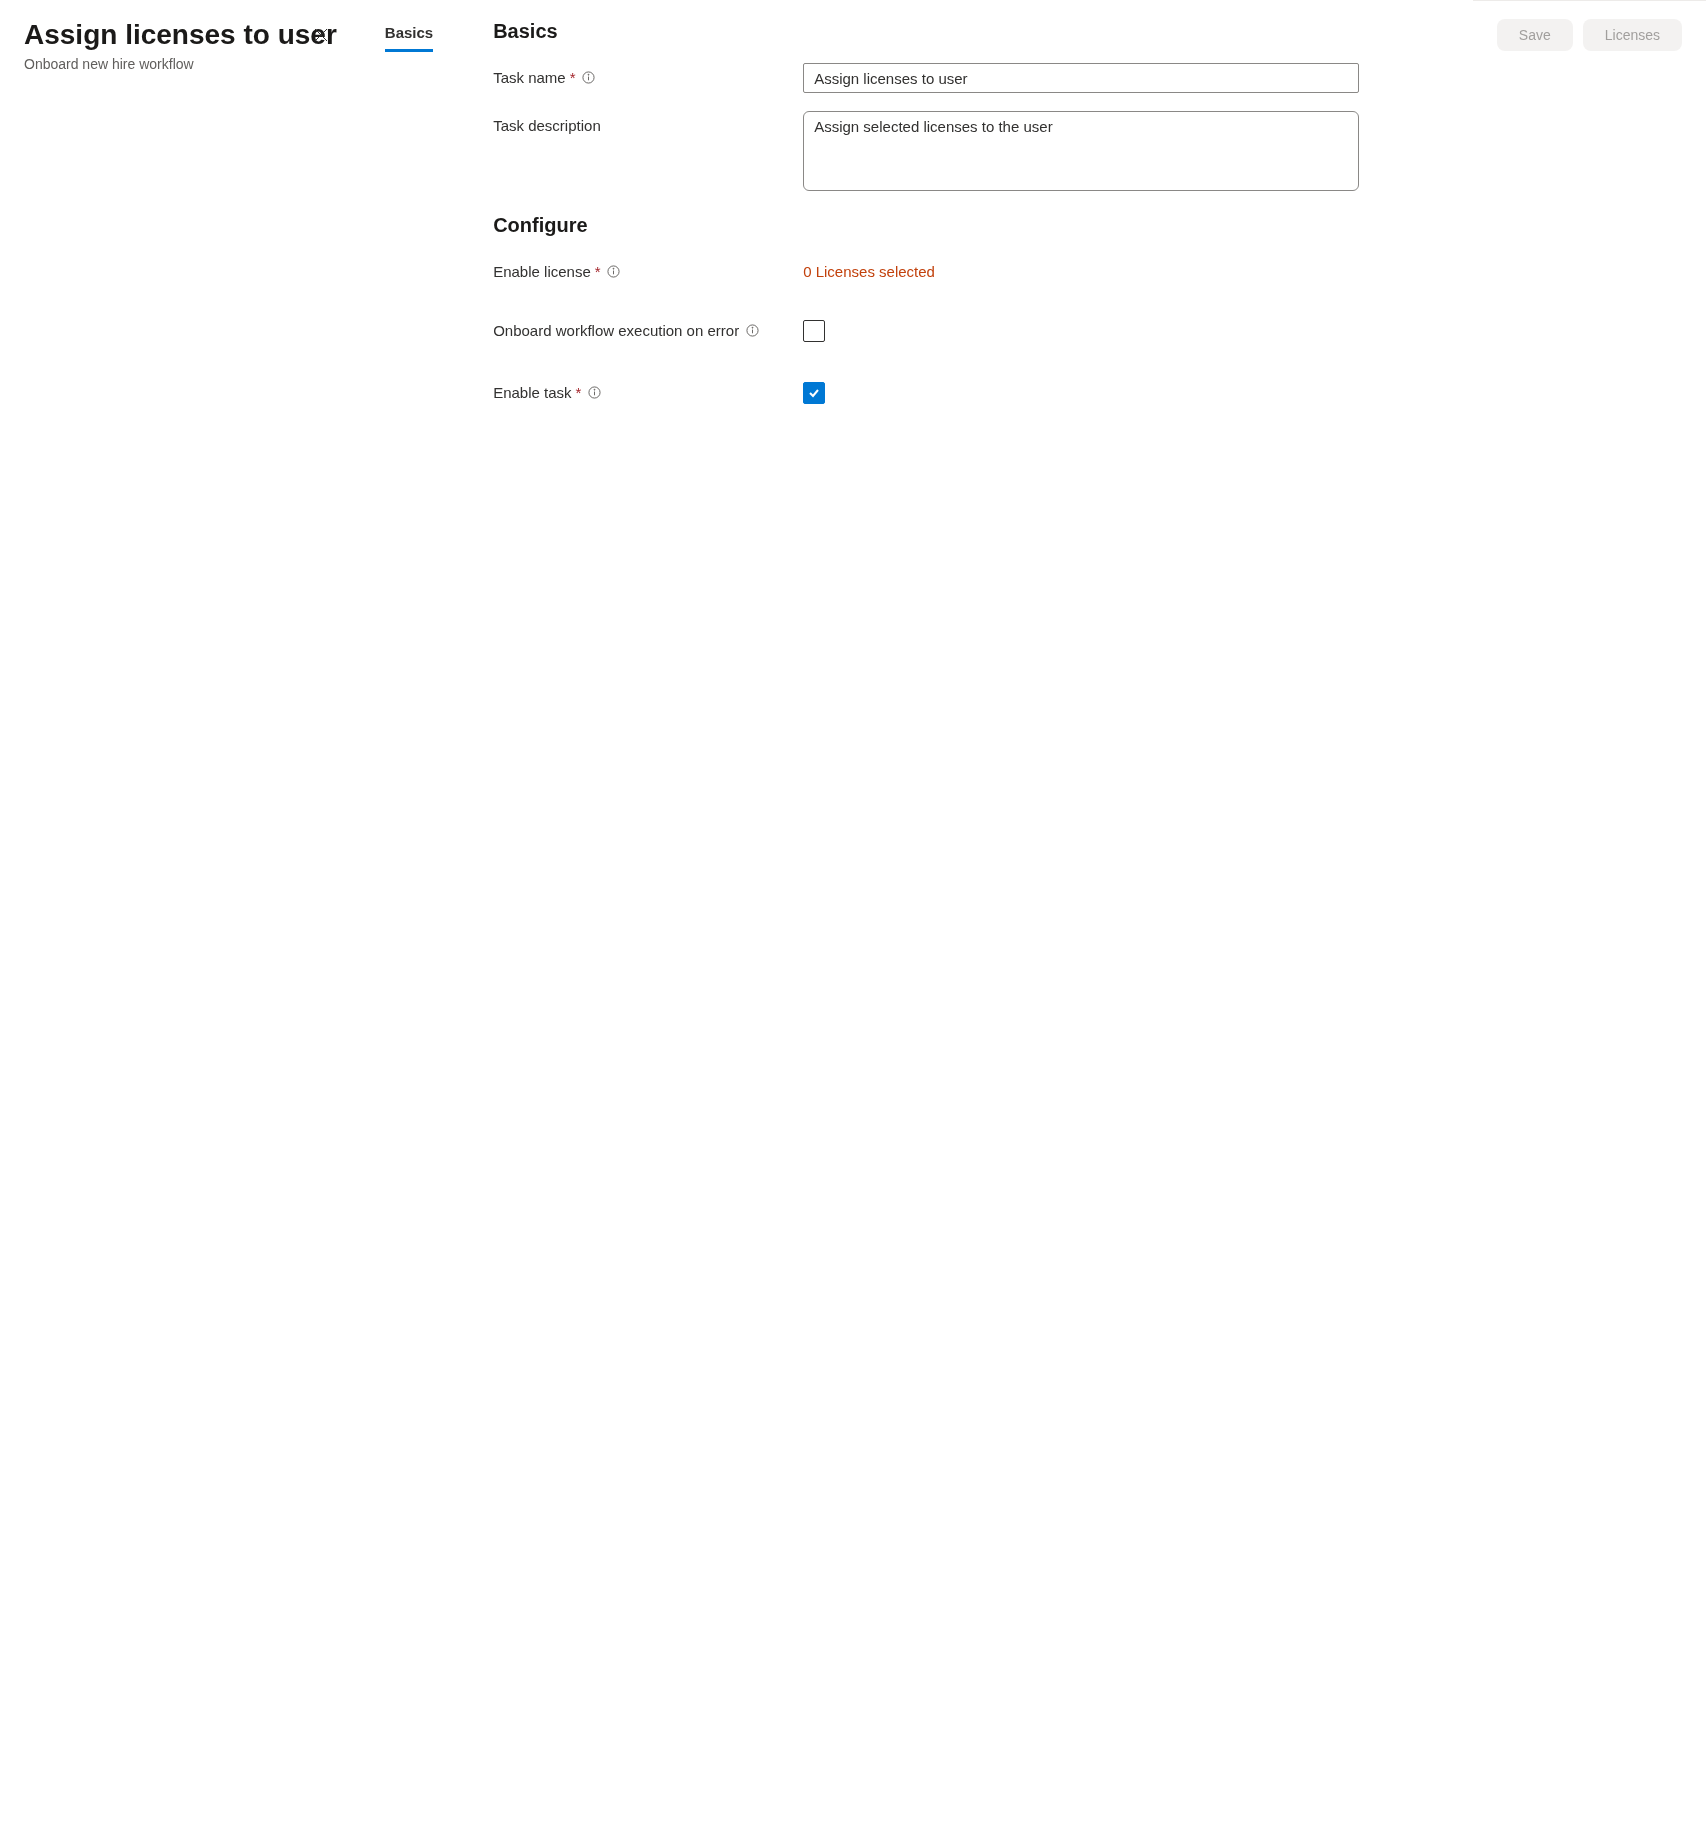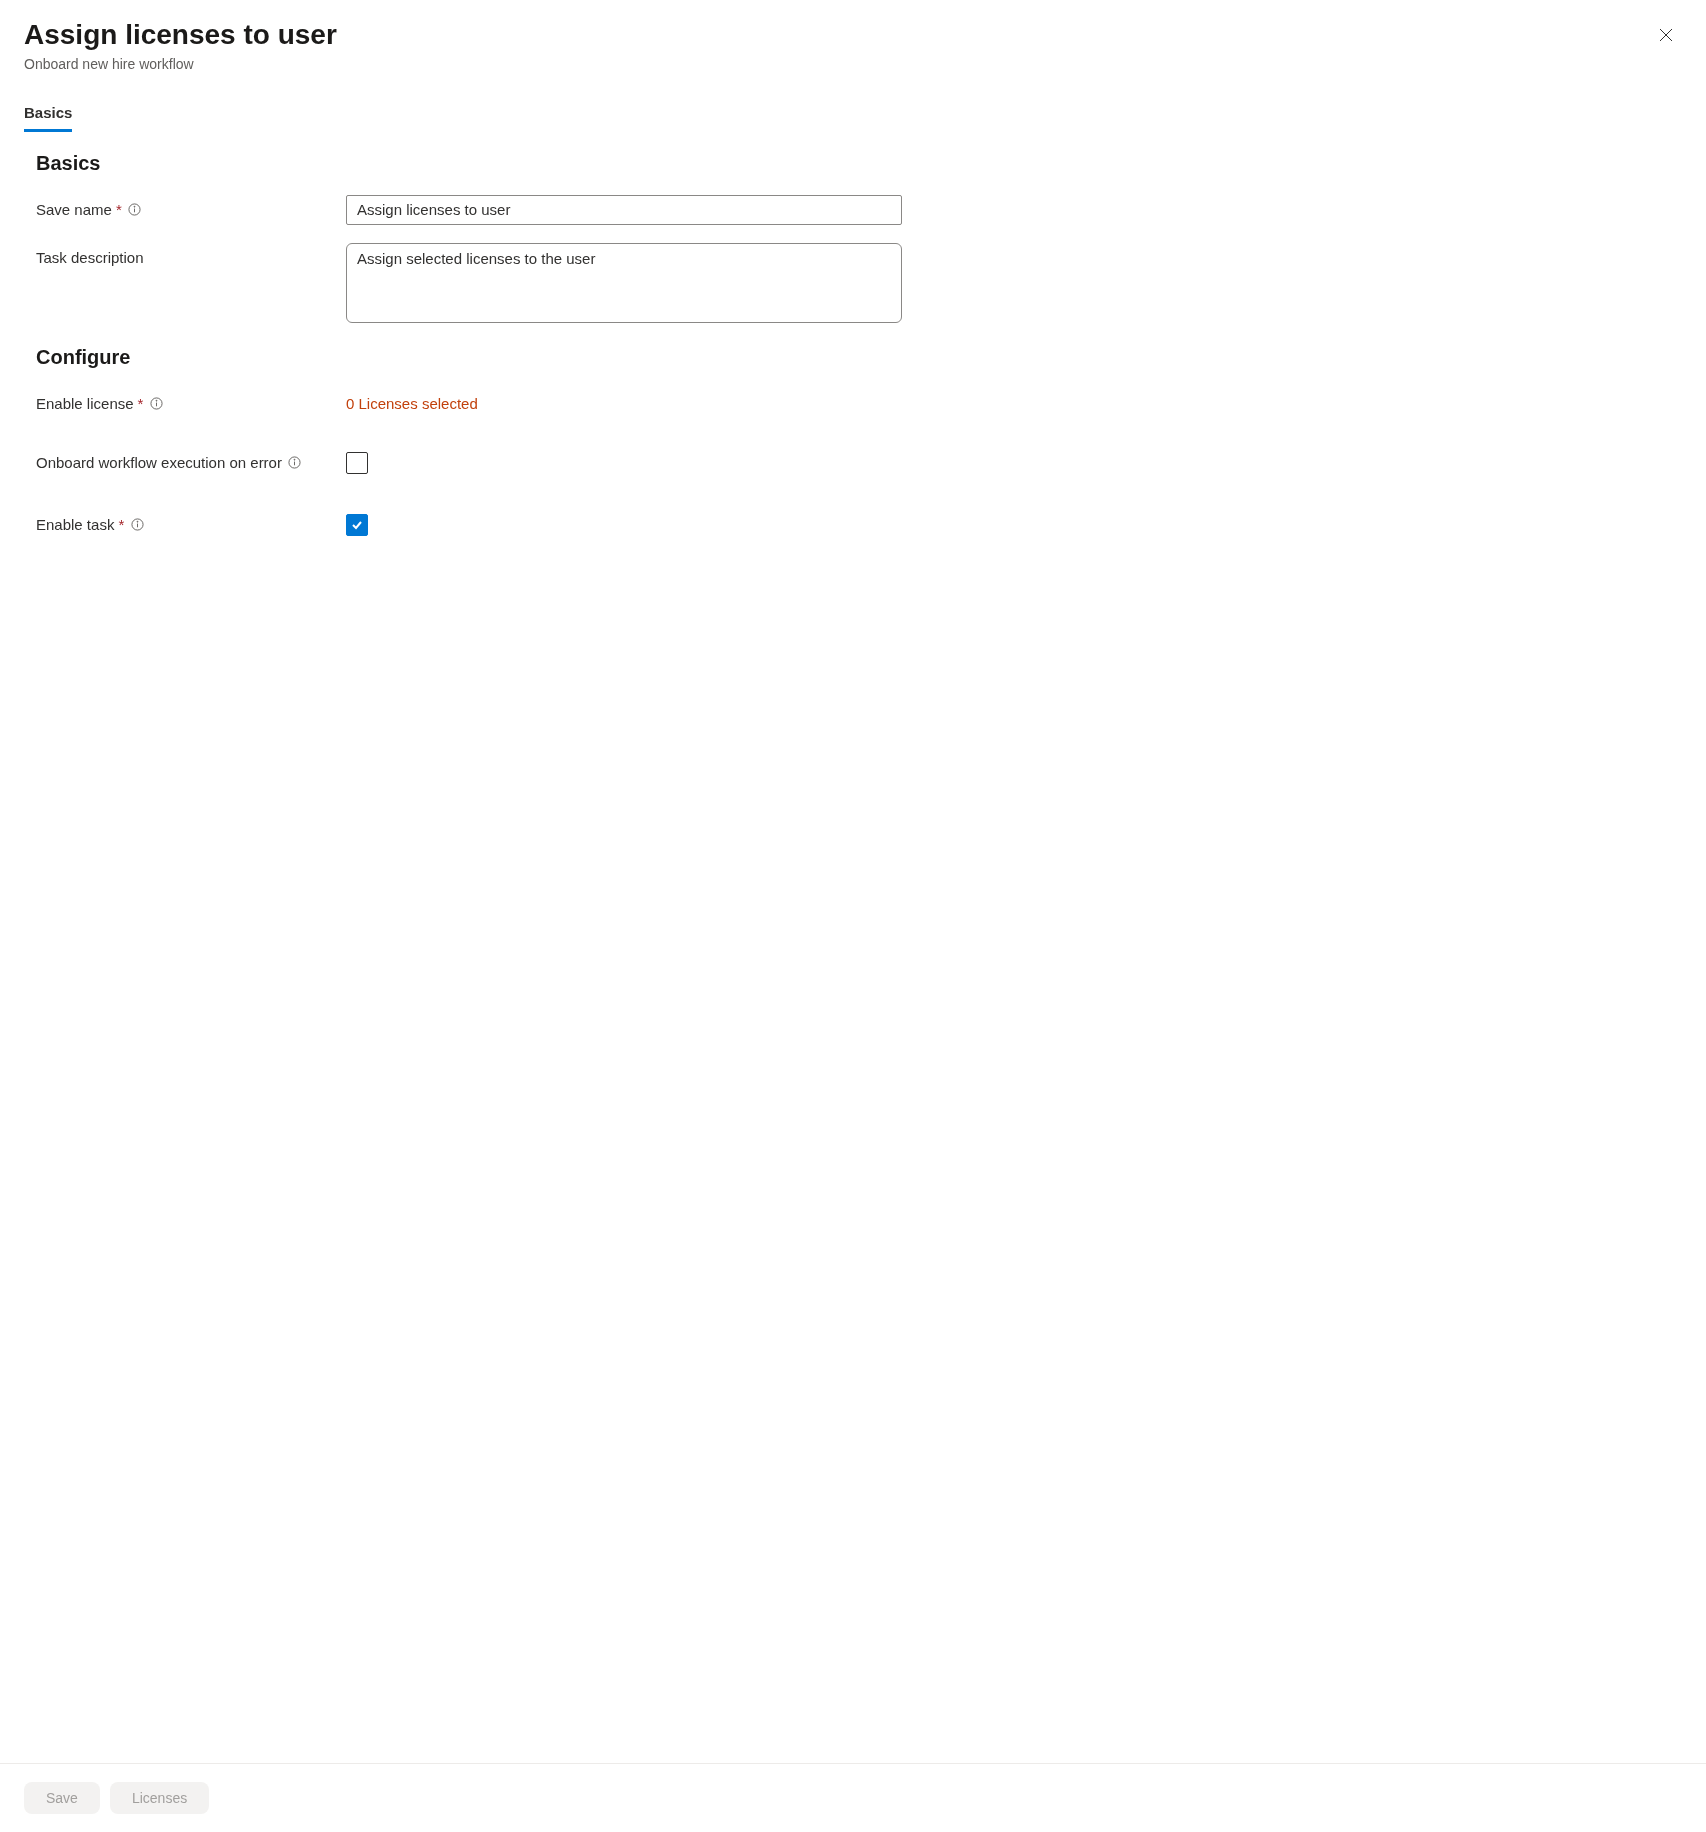--- a/index.html
+++ b/index.html
@@ -13,21 +13,21 @@
       background: #ffffff;
       color: #323130;
       font-size: 14px;
       height: 100vh;
       display: flex;
       flex-direction: column;
     }
     
     .panel {
       display: flex;
-      flex-direction: column;
+      flex-direction: row;
       height: 100%;
     }
     
     .header {
       padding: 18px 24px 8px 24px;
       position: relative;
     }
     
     .header-title {
       font-size: 28px;
@@ -244,21 +244,21 @@
       <div class="tab active">Basics</div>
     </div>
   </div>
 
   <div class="content">
 
     <div class="section-heading">Basics</div>
 
     <div class="form-row">
       <div class="form-label">
-        <span>Save name</span>
+        <span>Task name</span>
         <span class="required-asterisk">*</span>
         <span class="info-icon">
           <svg width="13" height="13" viewBox="0 0 14 14" fill="none" stroke="#605e5c" stroke-width="1">
             <circle cx="7" cy="7" r="6"></circle>
             <line x1="7" y1="6" x2="7" y2="10"></line>
             <circle cx="7" cy="4" r="0.5" fill="#605e5c"></circle>
           </svg>
         </span>
       </div>
       <div class="form-control">

